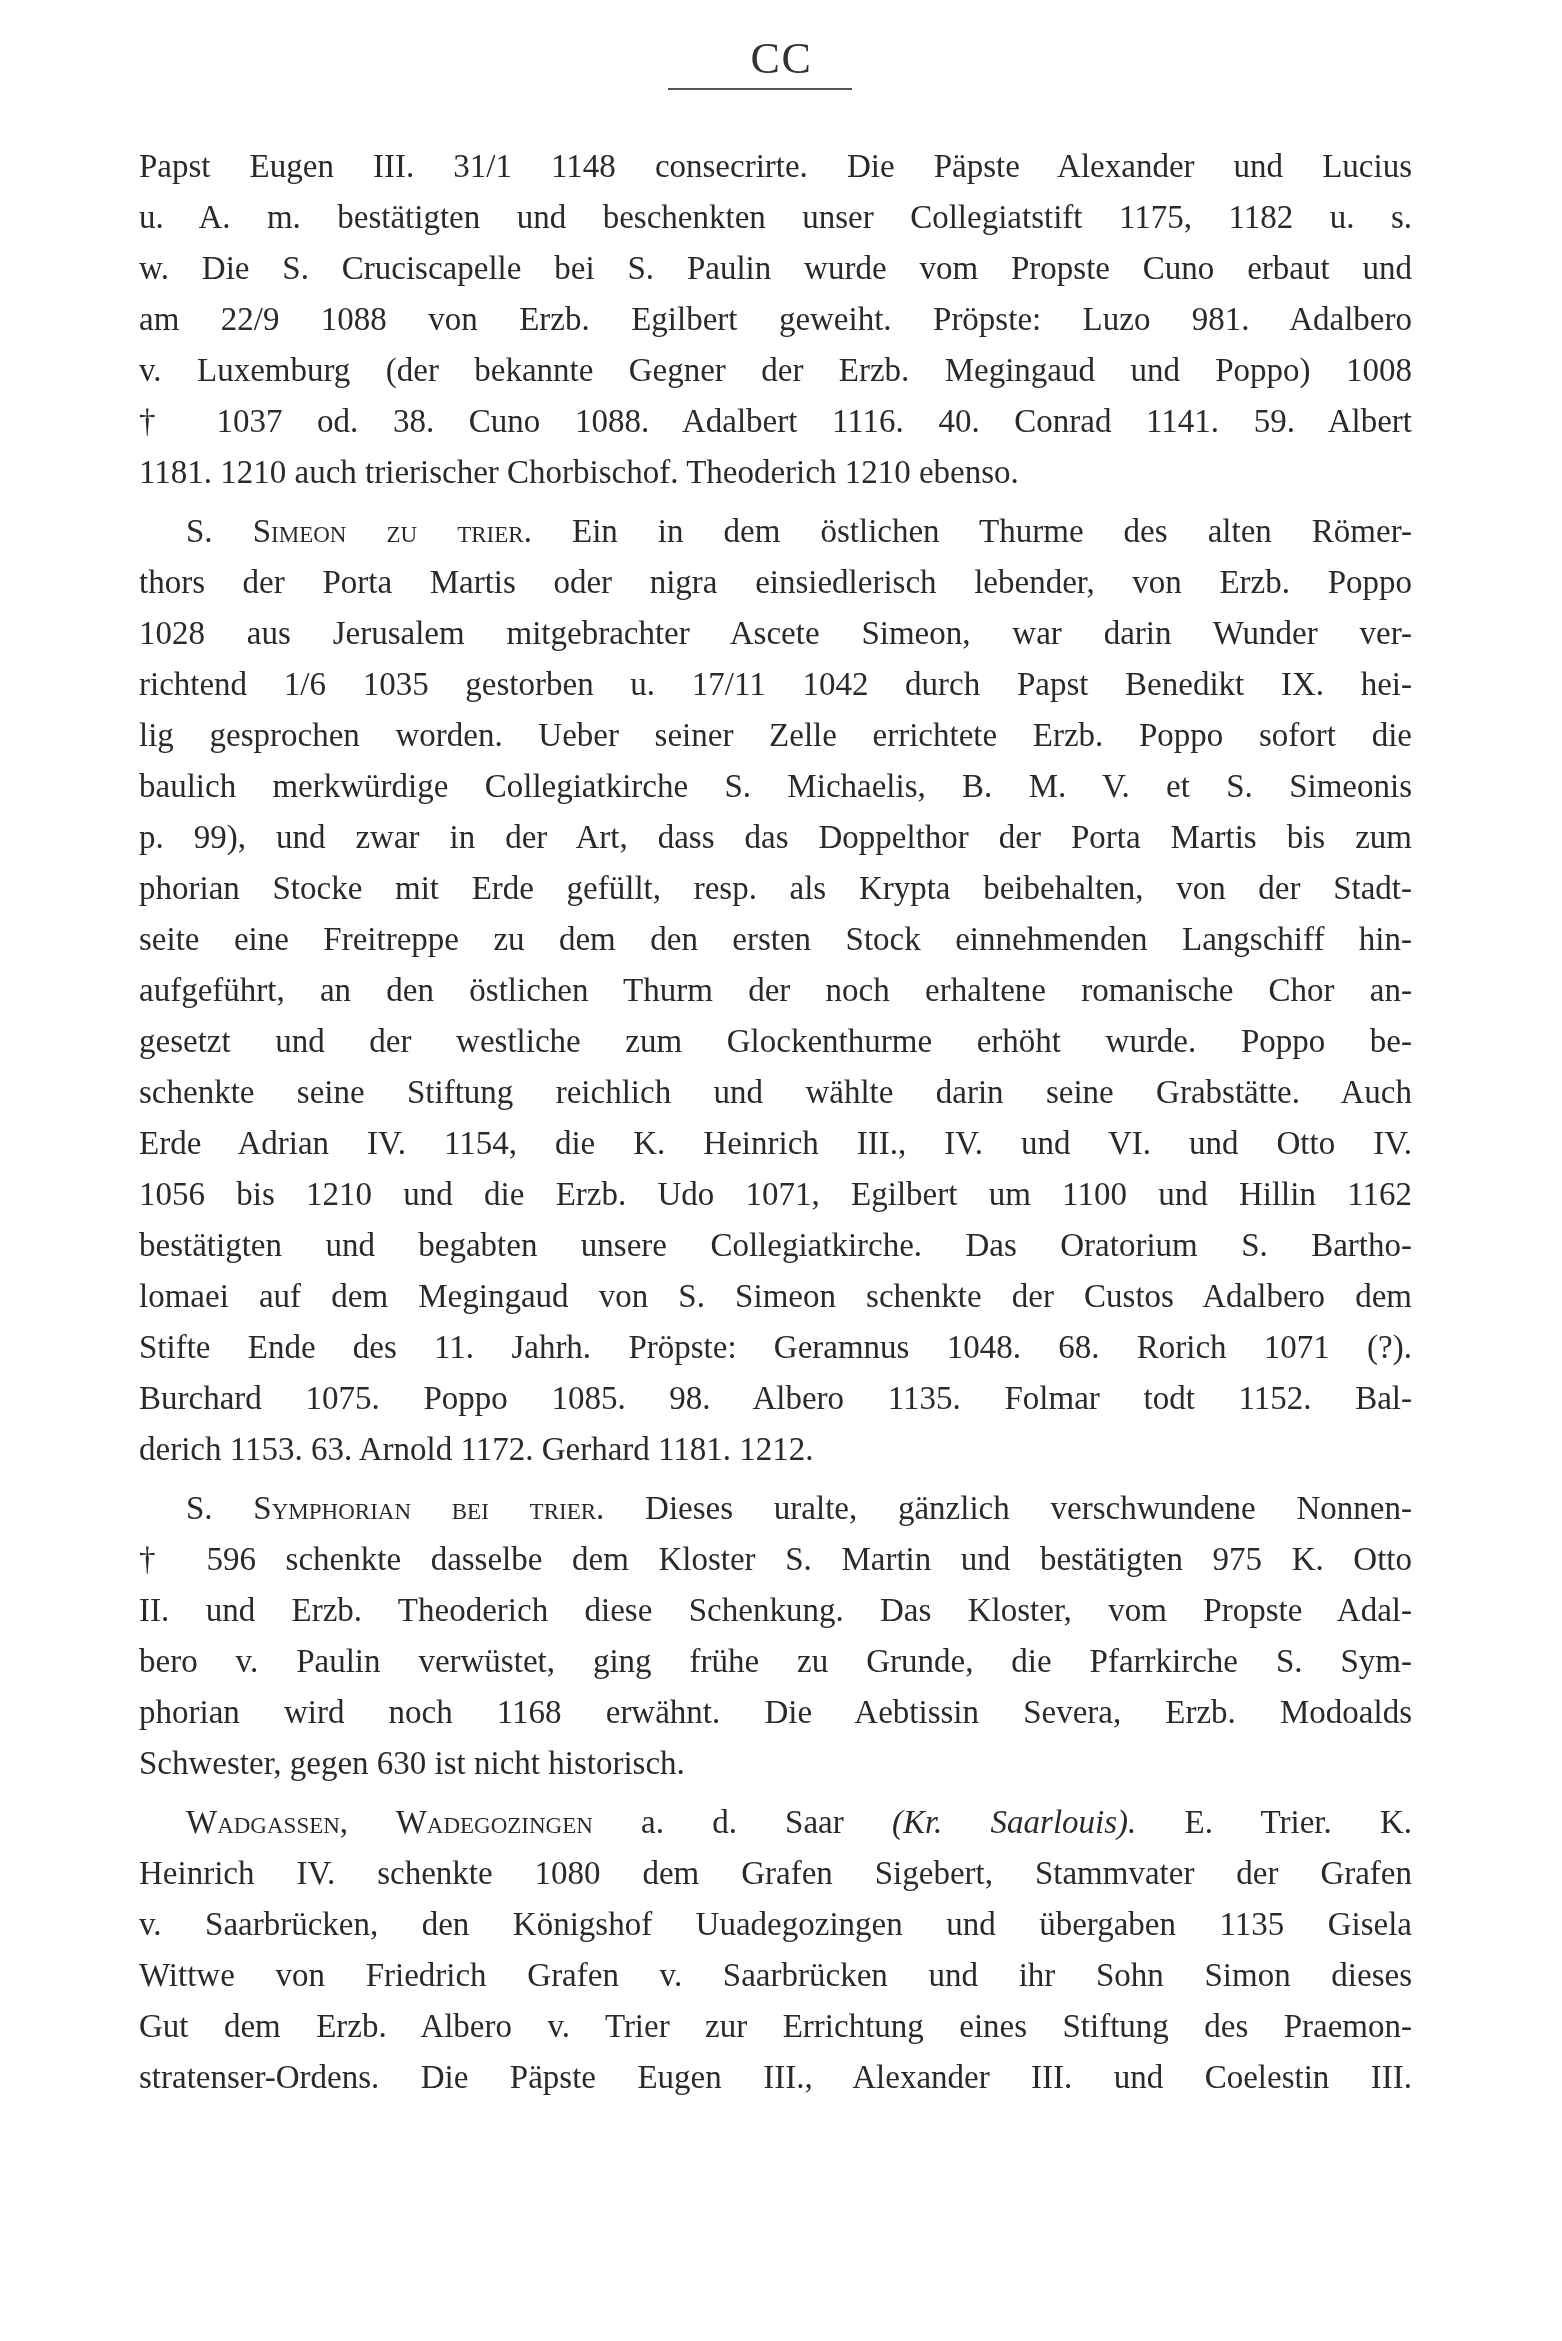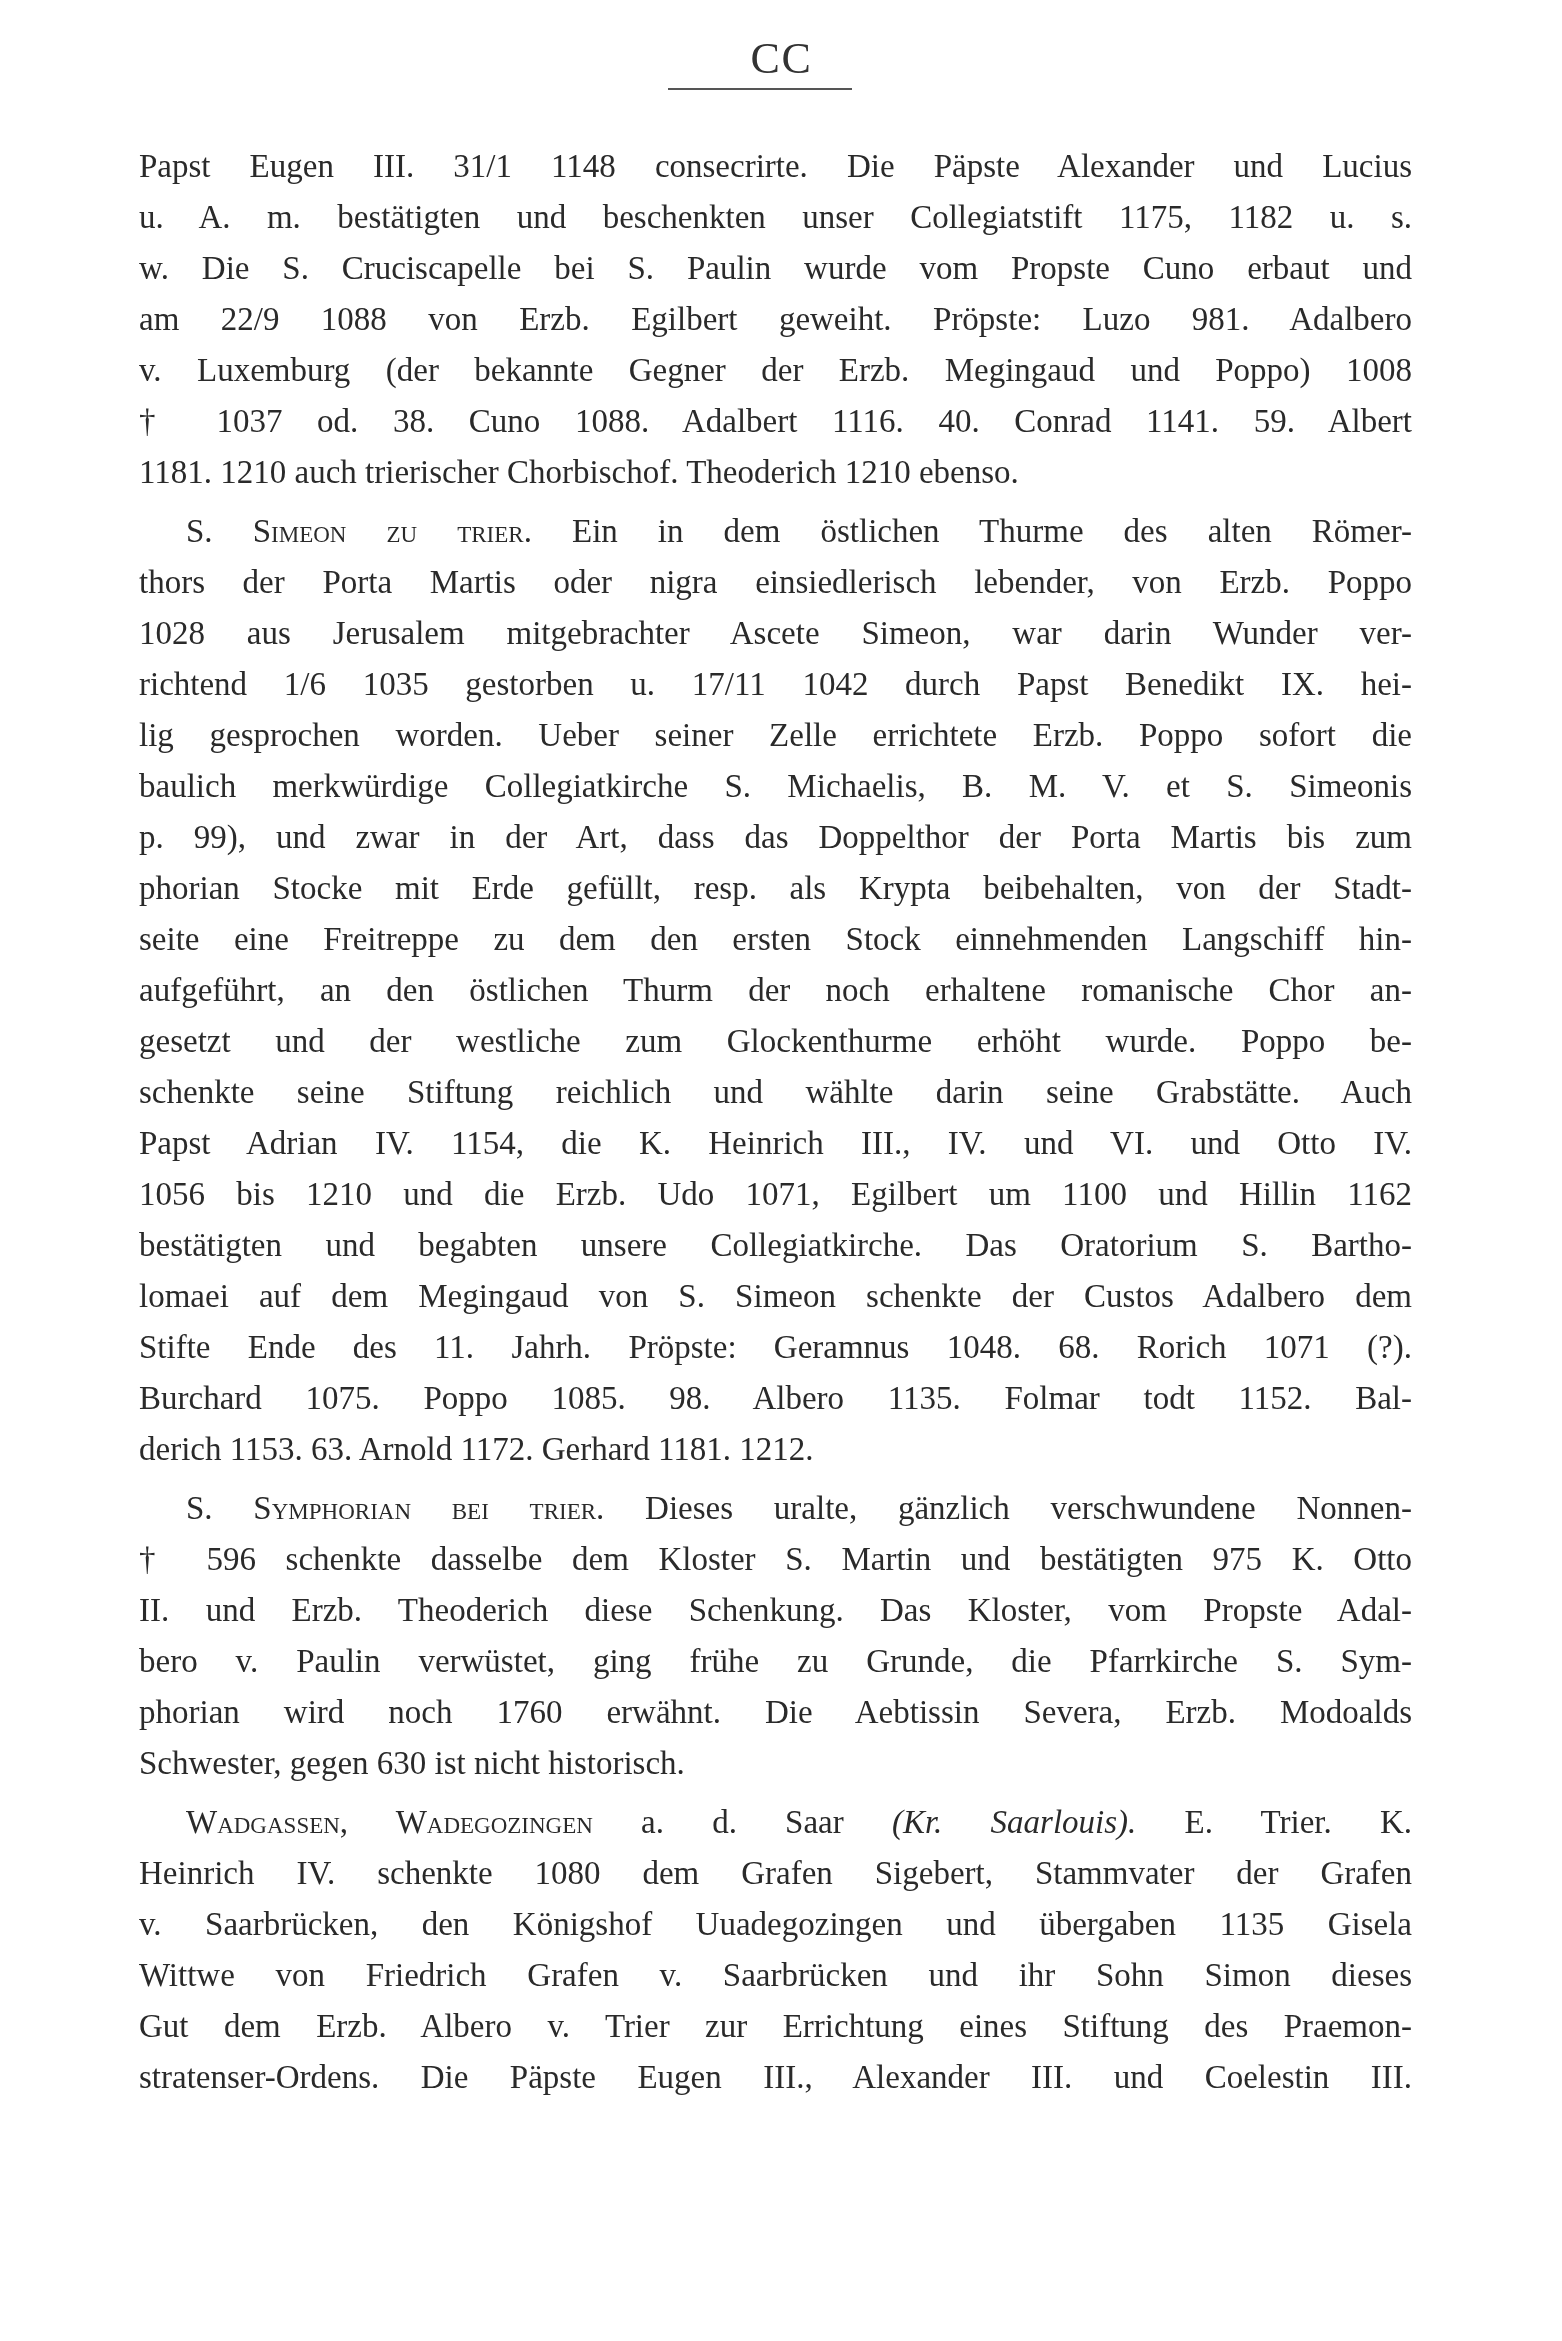--- a/index.html
+++ b/index.html
@@ -42,35 +42,35 @@
     <span class="line">1028 aus Jerusalem mitgebrachter Ascete Simeon, war darin Wunder ver-</span>
     <span class="line">richtend 1/6 1035 gestorben u. 17/11 1042 durch Papst Benedikt IX. hei-</span>
     <span class="line">lig gesprochen worden. Ueber seiner Zelle errichtete Erzb. Poppo sofort die</span>
     <span class="line">baulich merkwürdige Collegiatkirche S. Michaelis, B. M. V. et S. Simeonis</span>
     <span class="line">p. 99), und zwar in der Art, dass das Doppelthor der Porta Martis bis zum</span>
     <span class="line">phorian Stocke mit Erde gefüllt, resp. als Krypta beibehalten, von der Stadt-</span>
     <span class="line">seite eine Freitreppe zu dem den ersten Stock einnehmenden Langschiff hin-</span>
     <span class="line">aufgeführt, an den östlichen Thurm der noch erhaltene romanische Chor an-</span>
     <span class="line">gesetzt und der westliche zum Glockenthurme erhöht wurde. Poppo be-</span>
     <span class="line">schenkte seine Stiftung reichlich und wählte darin seine Grabstätte. Auch</span>
-    <span class="line">Papst Adrian IV. 1154, die K. Heinrich III., IV. und VI. und Otto IV.</span>
+    <span class="line">Erde Adrian IV. 1154, die K. Heinrich III., IV. und VI. und Otto IV.</span>
     <span class="line">1056 bis 1210 und die Erzb. Udo 1071, Egilbert um 1100 und Hillin 1162</span>
     <span class="line">bestätigten und begabten unsere Collegiatkirche. Das Oratorium S. Bartho-</span>
     <span class="line">lomaei auf dem Megingaud von S. Simeon schenkte der Custos Adalbero dem</span>
     <span class="line">Stifte Ende des 11. Jahrh. Pröpste: Geramnus 1048. 68. Rorich 1071 (?).</span>
     <span class="line">Burchard 1075. Poppo 1085. 98. Albero 1135. Folmar todt 1152. Bal-</span>
     <span class="line last">derich 1153. 63. Arnold 1172. Gerhard 1181. 1212.</span>
   </p>
 
   <p class="para">
     <span class="line indent"><span class="sc">S. Symphorian bei trier.</span> <span>Dieses uralte, gänzlich verschwundene Nonnen-</span></span>
     <span class="line">† 596 schenkte dasselbe dem Kloster S. Martin und bestätigten 975 K. Otto</span>
     <span class="line">II. und Erzb. Theoderich diese Schenkung. Das Kloster, vom Propste Adal-</span>
     <span class="line">bero v. Paulin verwüstet, ging frühe zu Grunde, die Pfarrkirche S. Sym-</span>
-    <span class="line">phorian wird noch 1760 erwähnt. Die Aebtissin Severa, Erzb. Modoalds</span>
+    <span class="line">phorian wird noch 1168 erwähnt. Die Aebtissin Severa, Erzb. Modoalds</span>
     <span class="line last">Schwester, gegen 630 ist nicht historisch.</span>
   </p>
 
   <p class="para">
     <span class="line indent"><span class="sc">Wadgassen, Wadegozingen</span> <span>a. d. Saar</span> <span class="it">(Kr. Saarlouis).</span> <span>E. Trier. K.</span></span>
     <span class="line">Heinrich IV. schenkte 1080 dem Grafen Sigebert, Stammvater der Grafen</span>
     <span class="line">v. Saarbrücken, den Königshof Uuadegozingen und übergaben 1135 Gisela</span>
     <span class="line">Wittwe von Friedrich Grafen v. Saarbrücken und ihr Sohn Simon dieses</span>
     <span class="line">Gut dem Erzb. Albero v. Trier zur Errichtung eines Stiftung des Praemon-</span>
     <span class="line">stratenser-Ordens. Die Päpste Eugen III., Alexander III. und Coelestin III.</span>

